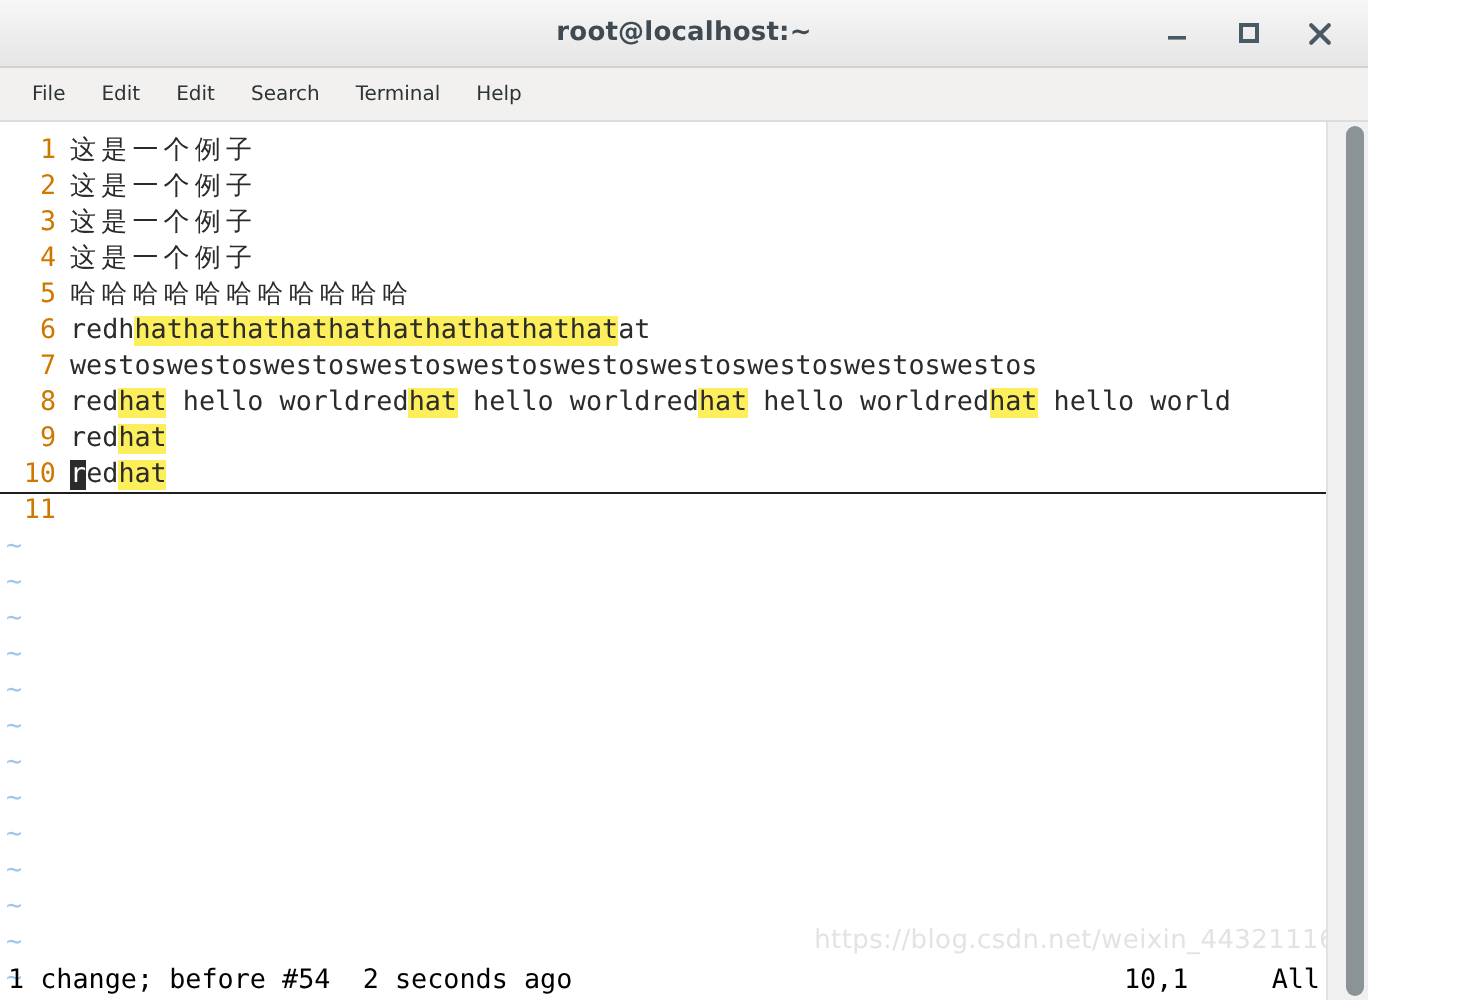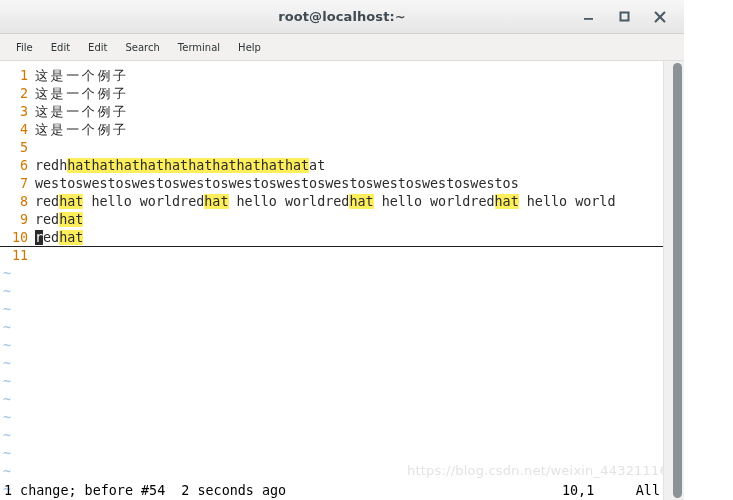--- a/index.html
+++ b/index.html
@@ -264,21 +264,21 @@
     <div class="menu-item">Help</div>
   </div>
 
   <div class="term-wrap">
     <div class="term">
       <div id="editor-rows">
           <div class="row rowline"><span class="lnum">1</span><span class="ltxt"><span class="cjk">这是一个例子</span></span></div>
           <div class="row rowline"><span class="lnum">2</span><span class="ltxt"><span class="cjk">这是一个例子</span></span></div>
           <div class="row rowline"><span class="lnum">3</span><span class="ltxt"><span class="cjk">这是一个例子</span></span></div>
           <div class="row rowline"><span class="lnum">4</span><span class="ltxt"><span class="cjk">这是一个例子</span></span></div>
-          <div class="row rowline"><span class="lnum">5</span></div>
+          <div class="row rowline"><span class="lnum">5</span><span class="ltxt"><span class="cjk">哈哈哈哈哈哈哈哈哈哈哈</span></span></div>
           <div class="row rowline"><span class="lnum">6</span><span class="ltxt"><span>redh</span><span class="hl">hathathathathathathathathathat</span><span>at</span></span></div>
           <div class="row rowline"><span class="lnum">7</span><span class="ltxt"><span>westoswestoswestoswestoswestoswestoswestoswestoswestoswestos</span></span></div>
           <div class="row rowline"><span class="lnum">8</span><span class="ltxt"><span>red</span><span class="hl">hat</span><span> hello worldred</span><span class="hl">hat</span><span> hello worldred</span><span class="hl">hat</span><span> hello worldred</span><span class="hl">hat</span><span> hello world</span></span></div>
           <div class="row rowline"><span class="lnum">9</span><span class="ltxt"><span>red</span><span class="hl">hat</span></span></div>
           <div class="row rowline"><span class="lnum">10</span><span class="ltxt"><span class="cursor">r</span><span>ed</span><span class="hl">hat</span></span><span class="cursorline"></span></div>
           <div class="row rowline"><span class="lnum">11</span><span class="ltxt"><span></span></span></div>
         </div>
       <div id="tilde-rows">
           <div class="row tilde-row"><span class="tilde">~</span></div>
           <div class="row tilde-row"><span class="tilde">~</span></div>

